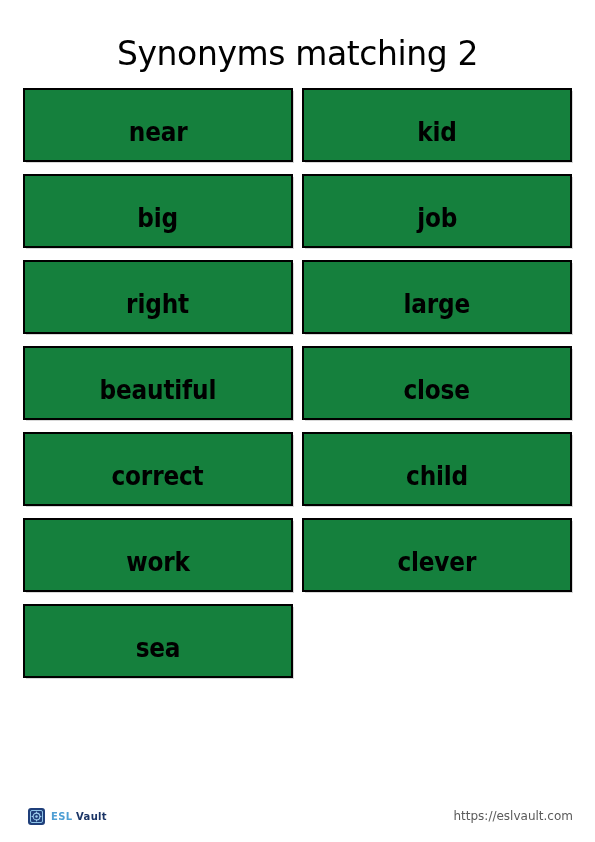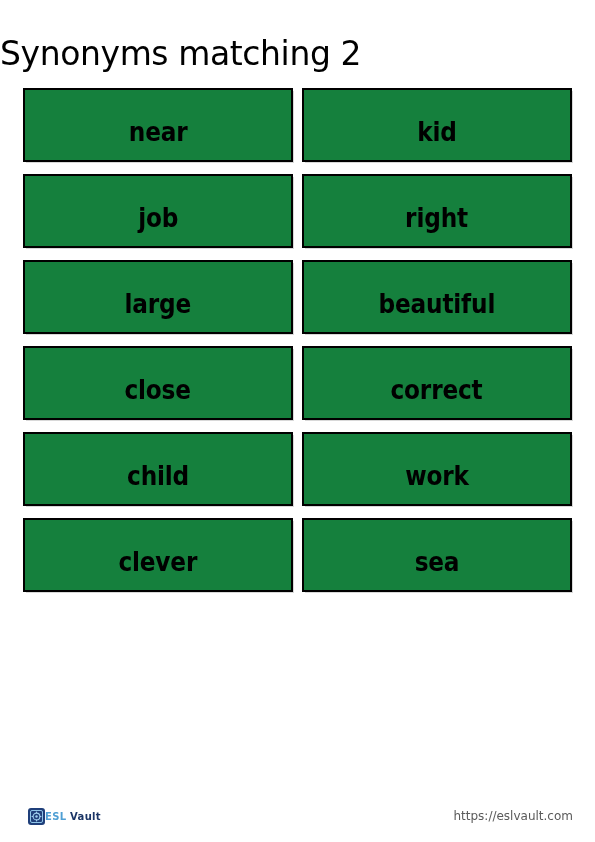--- a/index.html
+++ b/index.html
@@ -19,21 +19,21 @@
     position: absolute;
     inset: 0;
   }
 
   
   .title {
     position: absolute;
     top: 8px;
     left: 0;
     width: 595px;
-    text-align: left;
+    text-align: center;
     font-family: "DejaVu Sans", sans-serif;
     font-size: 33px;
     font-weight: 400;
     letter-spacing: -0.4px;
     color: #000000;
     line-height: 48px;
   }
 
   
   .grid {
@@ -81,21 +81,21 @@
     width: 595px;
     height: 40px;
   }
 
   .brand {
     position: absolute;
     left: 28px;
     top: 6px;
     display: flex;
     align-items: center;
-    gap: 0;
+    gap: 6px;
     text-align: center;
   }
 
   .brand-mark {
     width: 17px;
     height: 17px;
     border-radius: 3px;
     background: #1f3f7a;
     display: flex;
     align-items: center;
@@ -137,20 +137,23 @@
 
   <div class="grid">
 
     <div class="card">
       <span class="card-word">near</span>
     </div>
     <div class="card">
       <span class="card-word">kid</span>
     </div>
 
+    <div class="card">
+      <span class="card-word">big</span>
+    </div>
 
     <div class="card">
       <span class="card-word">job</span>
     </div>
     <div class="card">
       <span class="card-word">right</span>
     </div>
 
     <div class="card">
       <span class="card-word">large</span>

